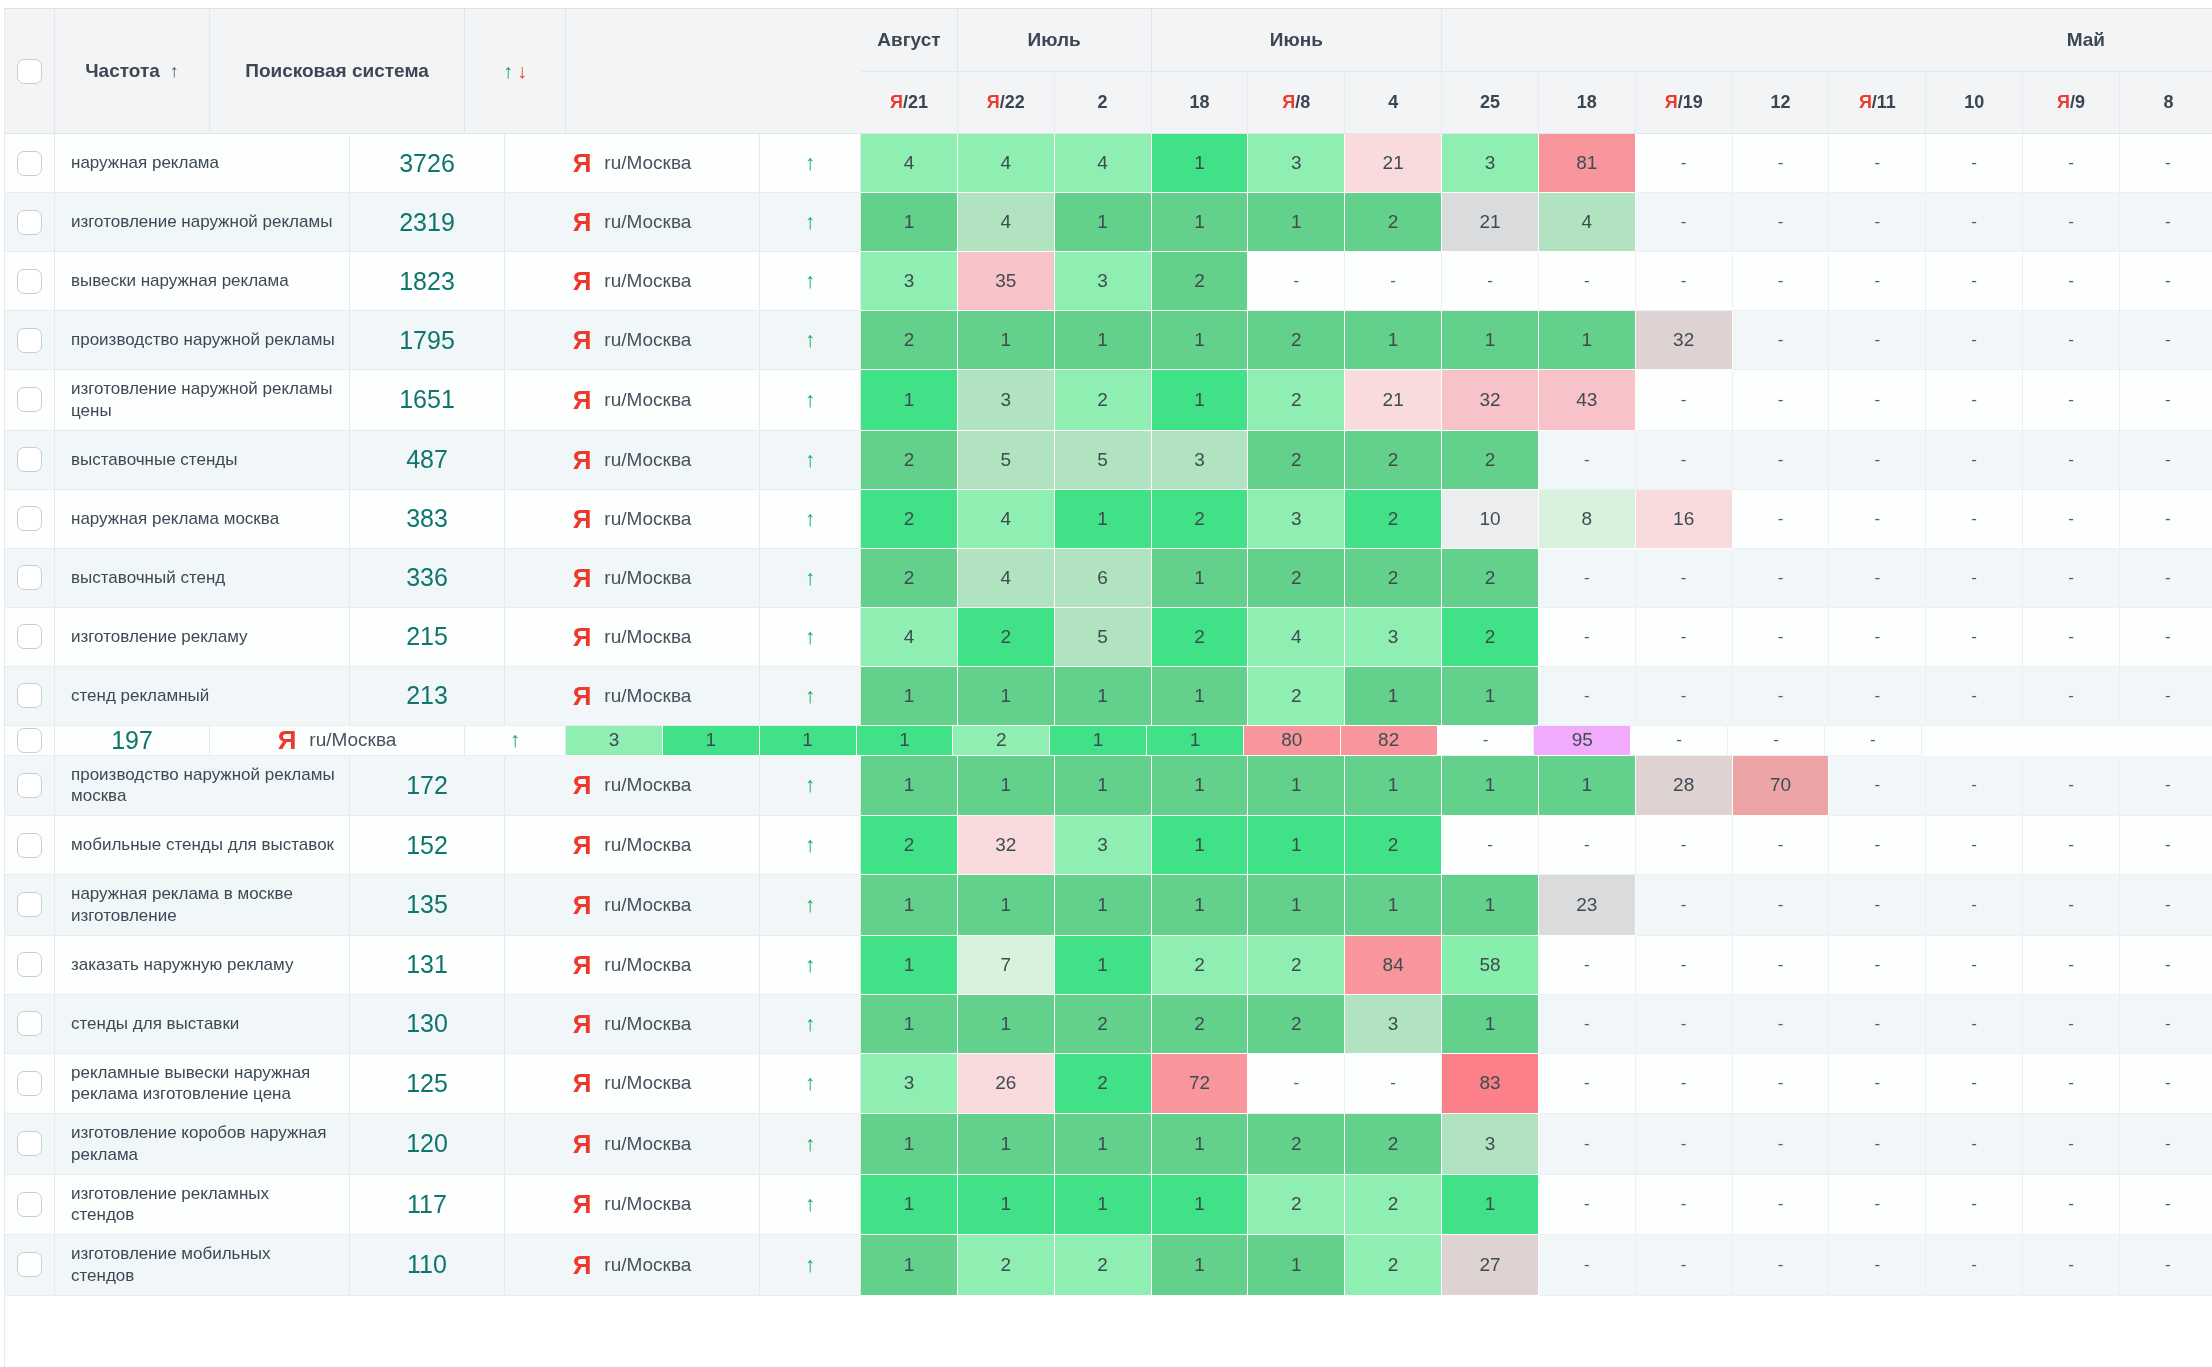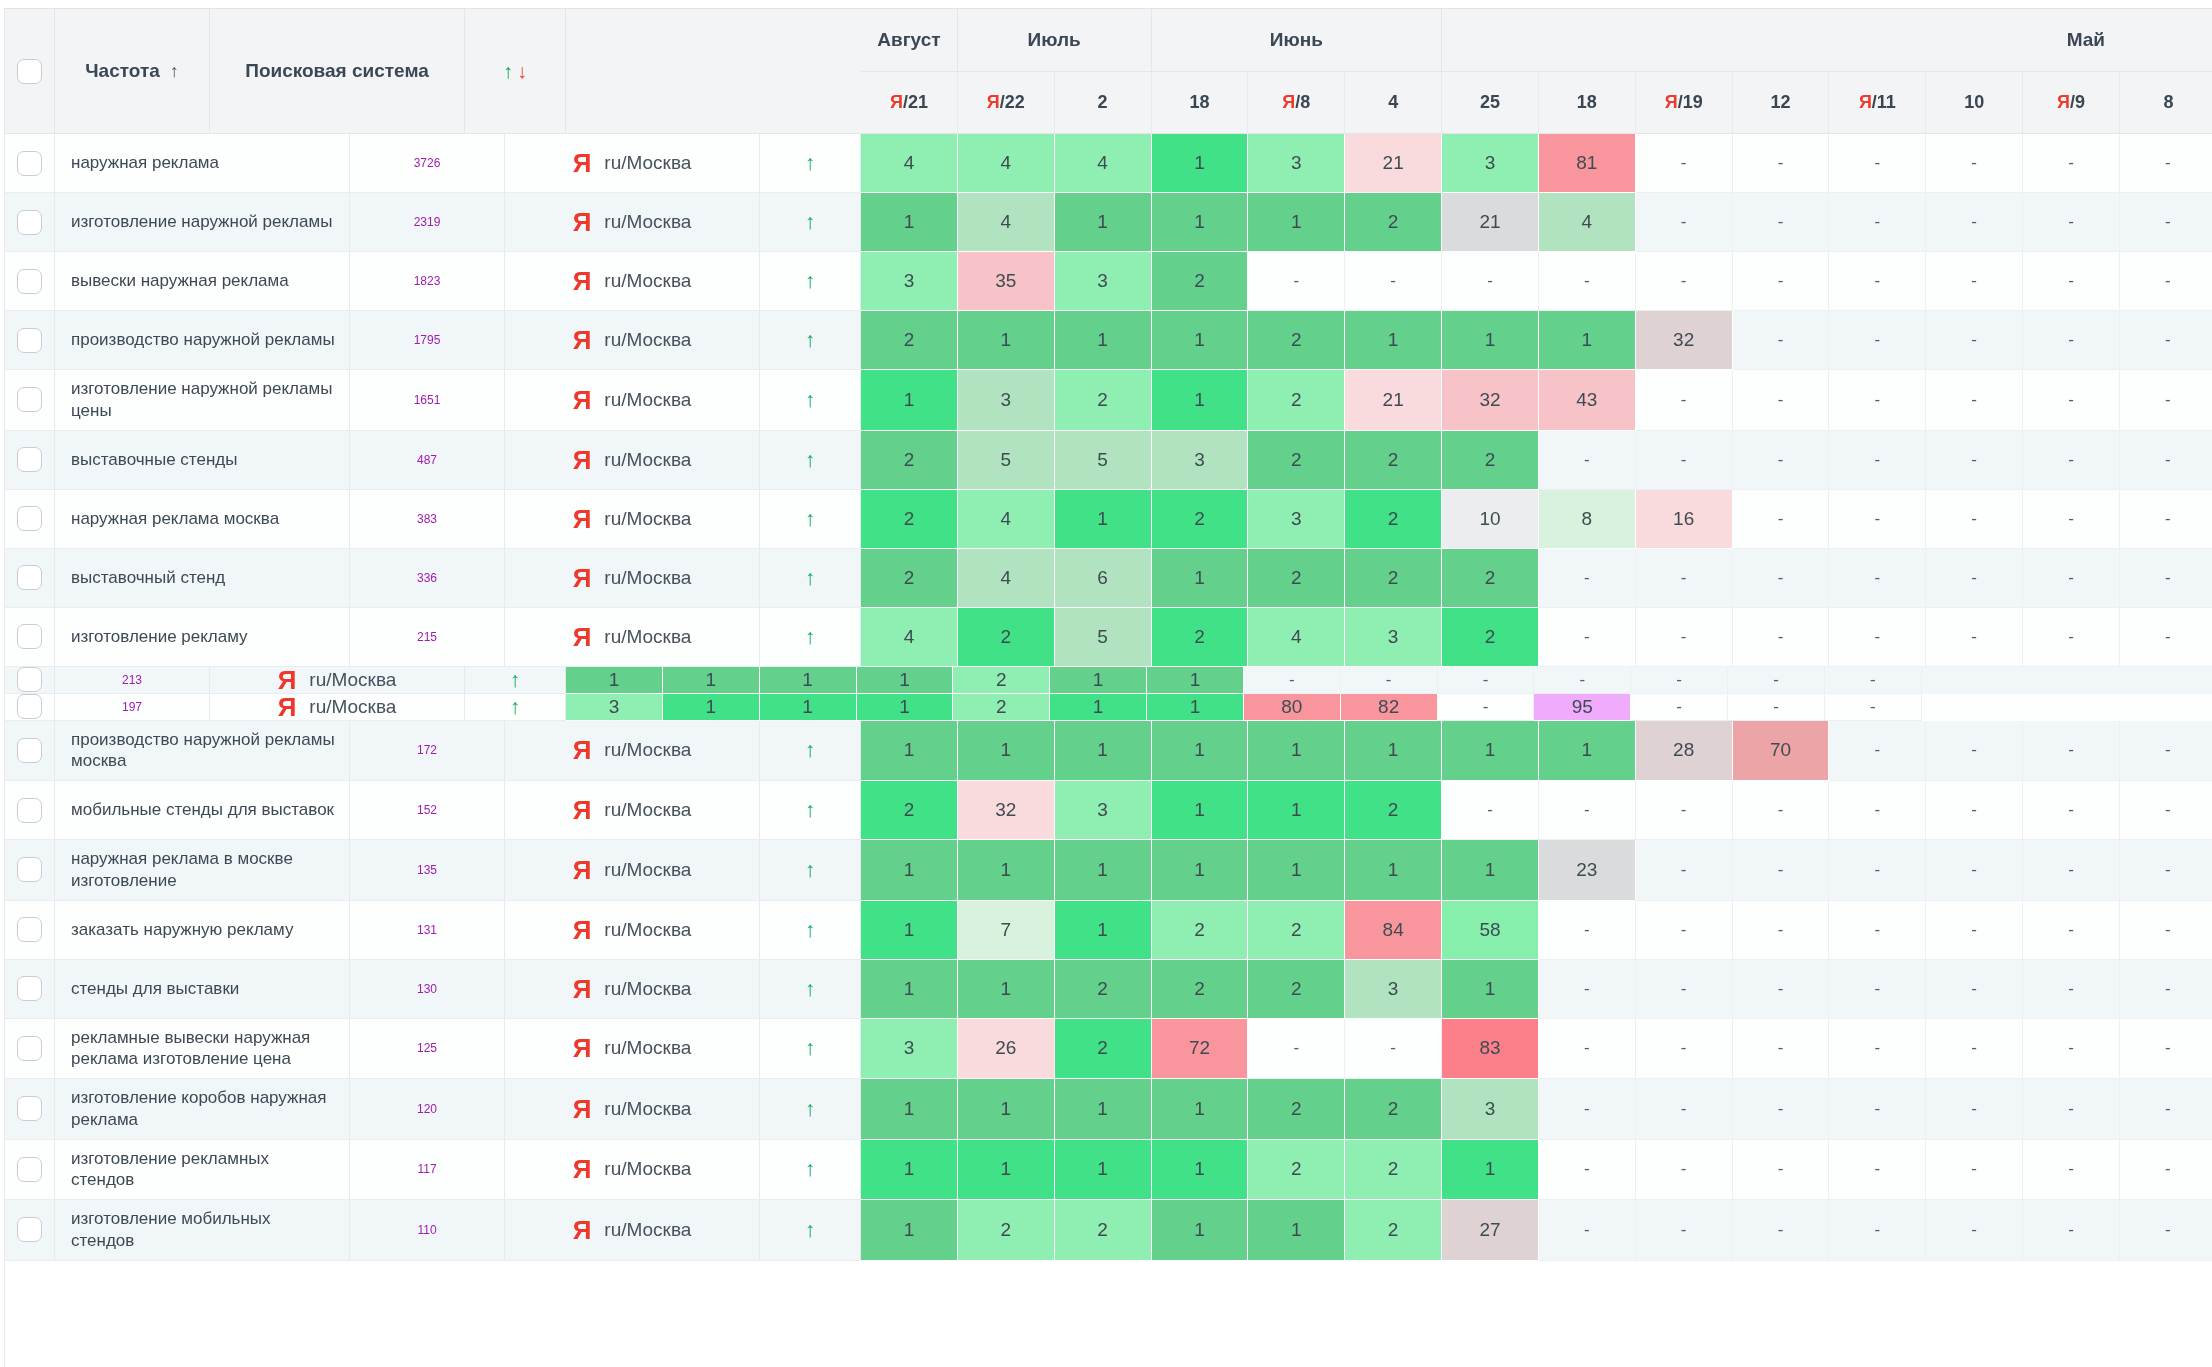--- a/index.html
+++ b/index.html
@@ -56,21 +56,21 @@
   .trow.alt { background: #f1f6f9; }
   .td {
     display: flex; align-items: center;
     border-right: 1px solid #e7eaed; border-bottom: 1px solid #eaedef;
   }
   .td-checkbox { width: 50px; flex: none; justify-content: center; }
   .td-query {
     width: 295px; flex: none; padding: 8px 12px 8px 16px;
     color: #3d4954; font-size: 17px; line-height: 1.28; cursor: pointer;
   }
-  .td-freq  { width: 155px; flex: none; justify-content: center; color: #a21caf; font-size: 12px; }
+  .td-freq  { width: 155px; flex: none; justify-content: center; color: #0f766e; font-size: 25px; }
   .td-engine{ width: 255px; flex: none; justify-content: center; gap: 13px; }
   .engine-ya { color: #ee382c; font-weight: 700; font-size: 26px; line-height: 1; }
   .engine-label { color: #47525c; font-size: 19px; }
   .td-trend { width: 101px; flex: none; justify-content: center; }
   .trend-up-glyph { color: #0ead58; font-size: 21px; font-weight: 700; }
   .pos-cell {
     width: 96.857px; flex: none; display: flex; align-items: center; justify-content: center;
     font-size: 19px; color: #3e4c52;
     border-right: 1px solid #fdfdfd; border-bottom: 1px solid #fdfdfd;
   }
@@ -456,20 +456,23 @@
         <div class="pos-cell empty">-</div>
         <div class="pos-cell empty">-</div>
         <div class="pos-cell empty">-</div>
         <div class="pos-cell empty">-</div>
         <div class="pos-cell empty">-</div>
       </div>
       <div class="trow alt">
         <div class="td td-checkbox">
           <span class="cbx"></span>
         </div>
+        <div class="td td-query">
+          <span>стенд рекламный</span>
+        </div>
         <div class="td td-freq">
           <span>213</span>
         </div>
         <div class="td td-engine">
           <span class="engine-ya">Я</span>
           <span class="engine-label">ru/Москва</span>
         </div>
         <div class="td td-trend">
           <span class="trend-up-glyph">↑</span>
         </div>

